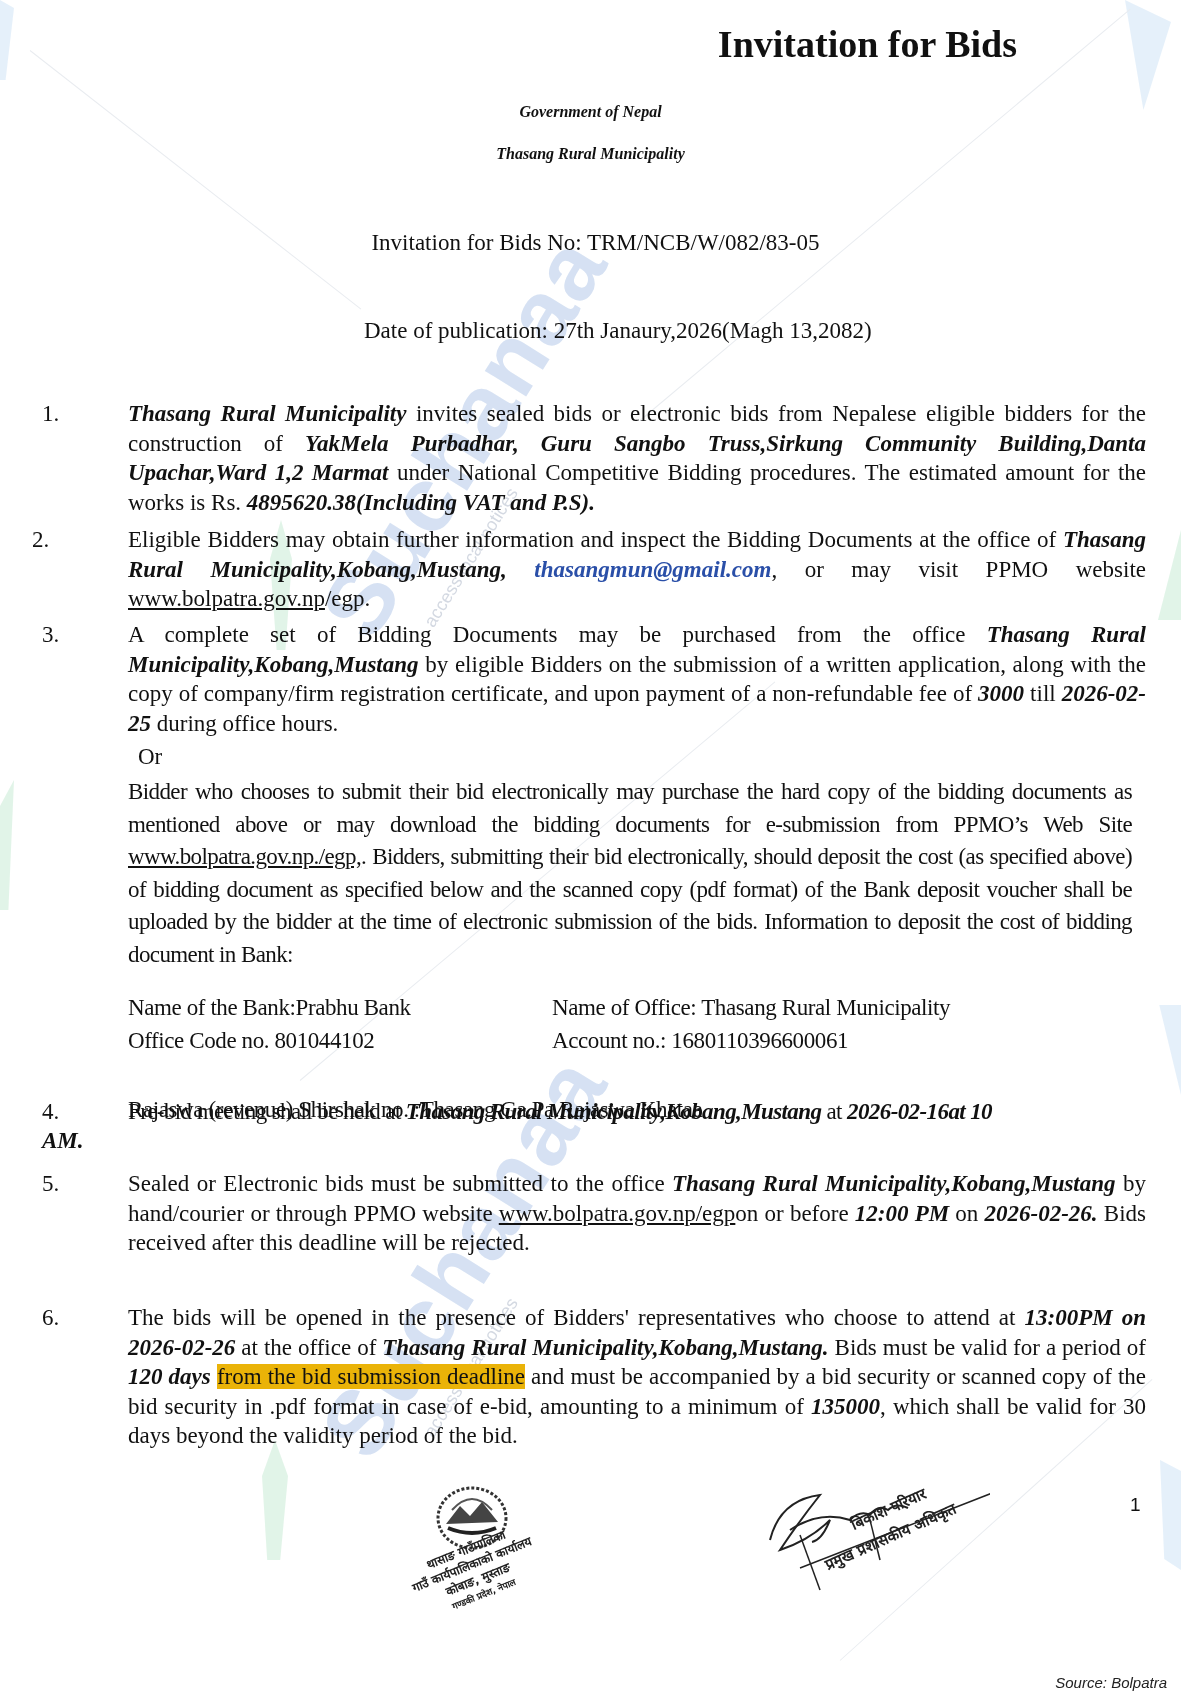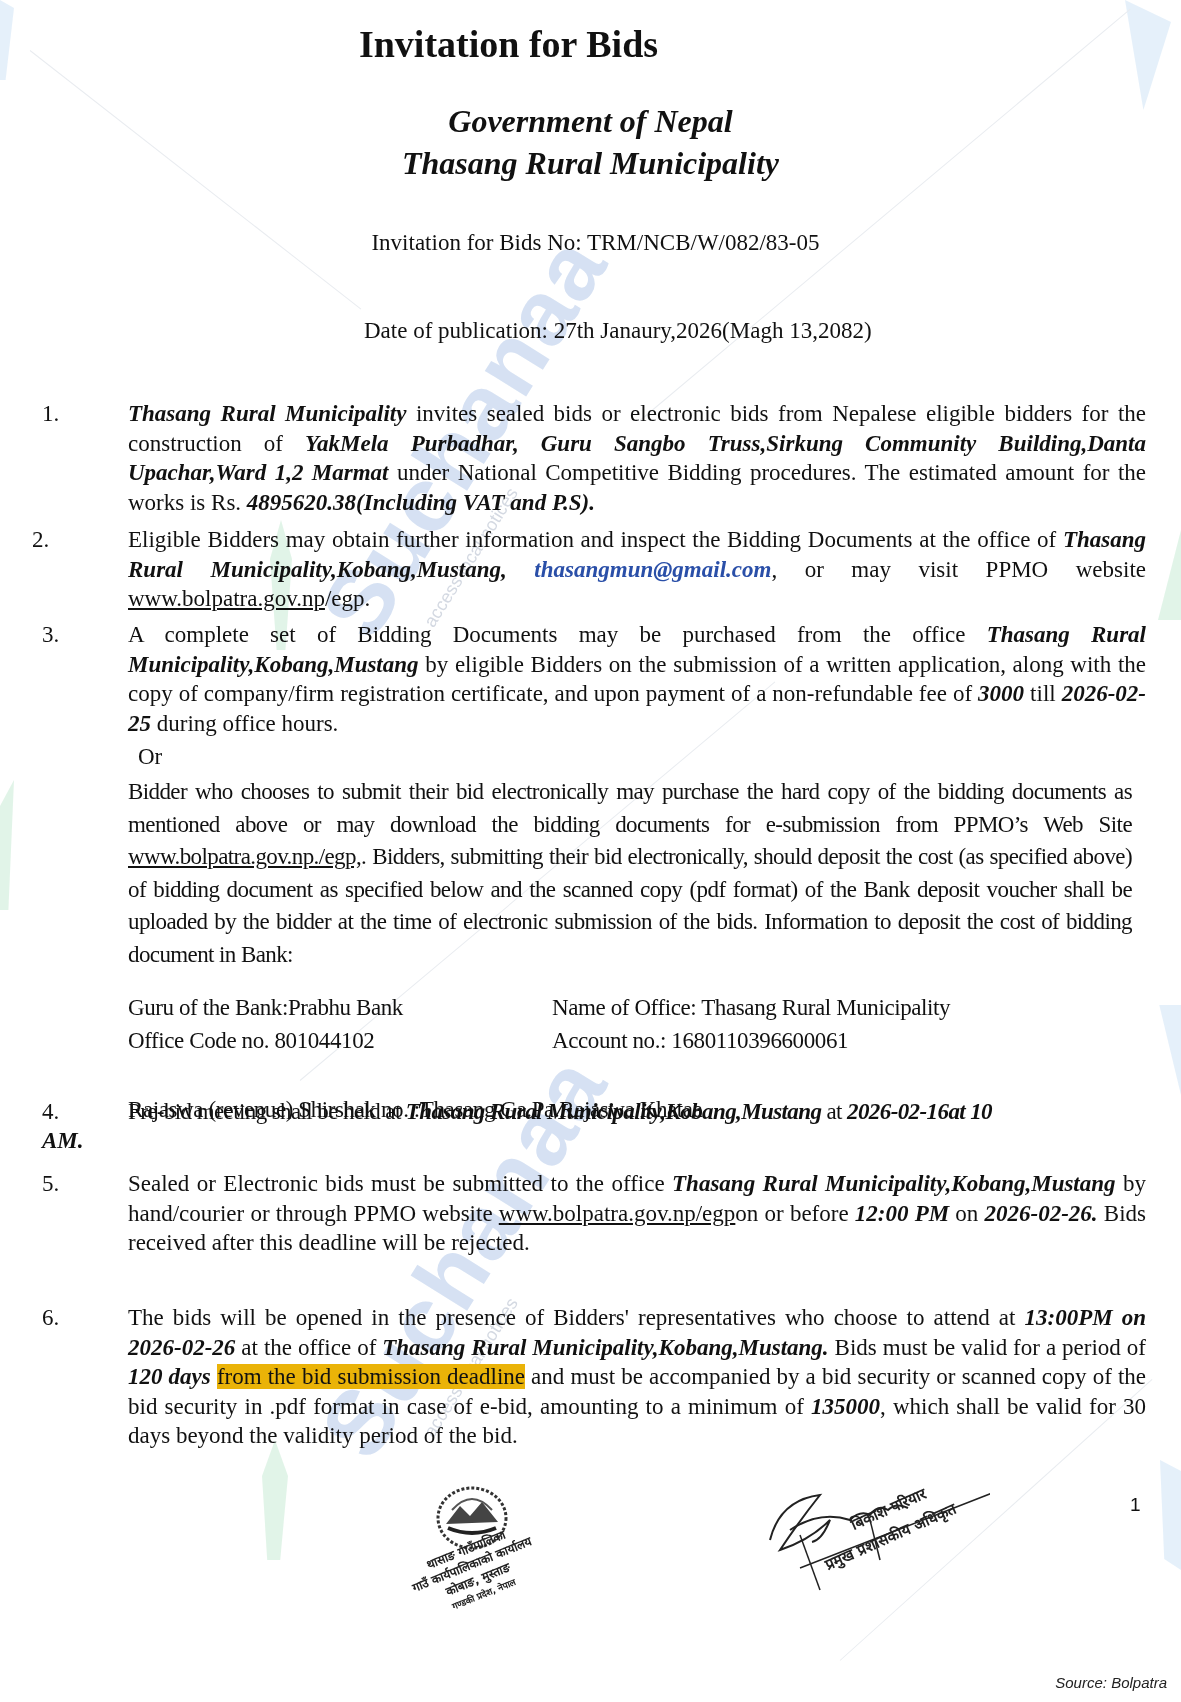--- a/index.html
+++ b/index.html
@@ -16,26 +16,26 @@
       color: #c9d8ef; opacity: .75; font-size: 92px; transform: rotate(-58deg);
       transform-origin: left top; letter-spacing: 2px; white-space: nowrap;
     }
     .wm-sub {
       position: absolute; font-family: "Liberation Sans", sans-serif; color: #d4d9e2;
       font-size: 18px; transform: rotate(-58deg); transform-origin: left top; white-space: nowrap;
     }
     .wm-line { position: absolute; height: 1px; background: #e9ecf0; transform-origin: left center; }
 
     .title {
-      position: absolute; left: 0; width: 1017px; top: 22px; text-align: center;
+      position: absolute; left: 0; width: 1017px; top: 22px; text-align: right;
       font-size: 38px; font-weight: bold; font-family: Liberation Serif, serif;
     }
     .sub {
       position: absolute; left: 0; width: 1181px; text-align: center;
-      font-size: 32px; font-style: italic; font-weight: bold;
+      font-size: 16px; font-style: italic; font-weight: bold;
     }
     .ifb-no {
       position: absolute; left: 0; width: 1181px; top: 230px; text-align: center; font-size: 23px;
       padding-right: 0;
     }
     .ifb-no span { position: relative; left: 5px; }
     .pubdate {
       position: absolute; top: 318px; left: 364px; font-size: 23px;
     }
     .item {
@@ -95,21 +95,21 @@
 
 <div class="num" style="left:42px;top:622px;">3.</div>
 <div class="item" style="top:620px;">
   <span>A complete set of Bidding Documents may be purchased from the office </span><span class="bi">Thasang Rural Municipality,Kobang,Mustang</span><span> by eligible Bidders on the submission of a written application, along with the copy of company/firm registration certificate, and upon payment of a non-refundable fee of </span><span class="bi">3000</span><span> till </span><span class="bi">2026-02-25</span><span> during office hours.</span>
 </div>
 <div class="num" style="left:138px;top:744px;">Or</div>
 <div class="item cond" style="top:776px;width:1004px;line-height:32.5px;">
   <span>Bidder who chooses to submit their bid electronically may purchase the hard copy of the bidding documents as mentioned above or may download the bidding documents for e-submission from PPMO’s Web Site </span><a class="u">www.bolpatra.gov.np./egp,</a><span>. Bidders, submitting their bid electronically, should deposit the cost (as specified above) of bidding document as specified below and the scanned copy (pdf format) of the Bank deposit voucher shall be uploaded by the bidder at the time of electronic submission of the bids. Information to deposit the cost of bidding document in Bank:</span>
 </div>
 
-<div class="bank-row" style="left:128px;top:995px;">Guru of the Bank:Prabhu Bank</div>
+<div class="bank-row" style="left:128px;top:995px;">Name of the Bank:Prabhu Bank</div>
 <div class="bank-row" style="left:552px;top:995px;">Name of Office: Thasang Rural Municipality</div>
 <div class="bank-row" style="left:128px;top:1028px;">Office Code no. 801044102</div>
 <div class="bank-row" style="left:552px;top:1028px;text-align:right;">Account no.: 1680110396600061</div>
 <div class="bank-row" style="left:128px;top:1061px;margin-top:36px;">Rajaswa (revenue) Shirshak no. :Thasang Ga.Pa.Rajaswa Khataa</div>
 
 <div class="num" style="left:42px;top:1099px;">4.</div>
 <div class="item cond" style="top:1097px;">
   <span>Pre-bid meeting shall be held at </span><span class="bi">Thasang Rural Municipality,Kobang,Mustang</span><span> at </span><span class="bi">2026-02-16at 10</span>
 </div>
 <div class="num bi" style="left:42px;top:1128px;">AM.</div>

